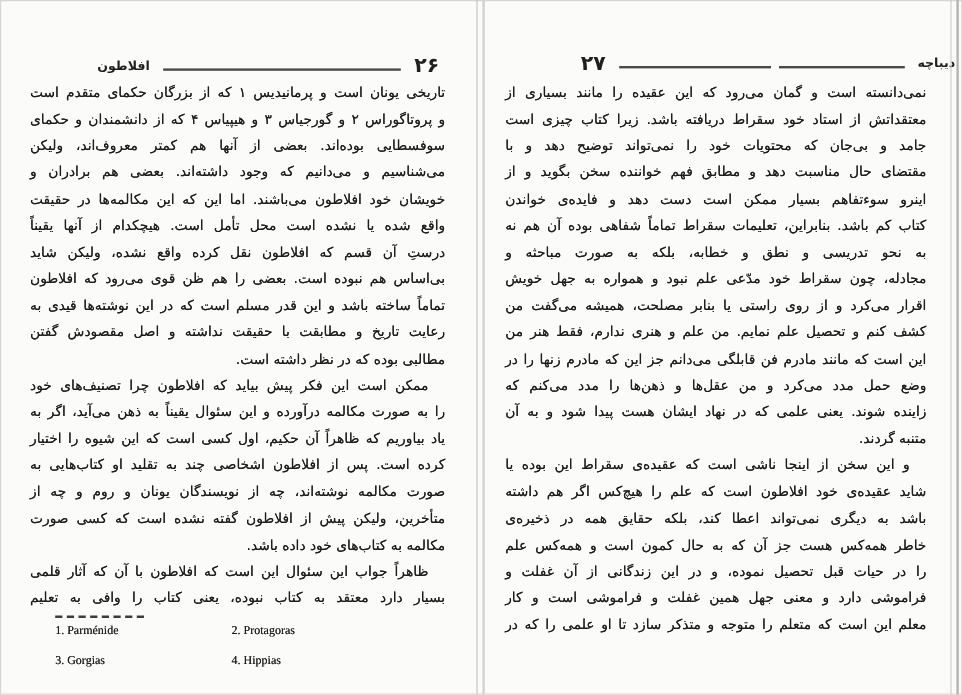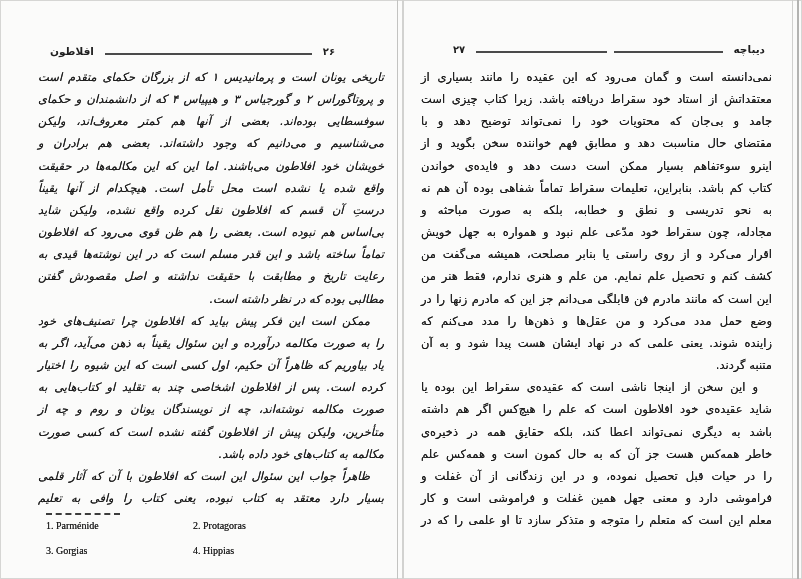--- a/index.html
+++ b/index.html
@@ -4,28 +4,28 @@
 <style>
   html,body{margin:0;padding:0;background:#e9e9e9;}
   .canvas{
     position:relative;width:802px;height:579px;overflow:hidden;
     background:#fbfbfa;box-shadow:inset 0 0 0 1px #d6d6d4;
     font-family:"DejaVu Sans",sans-serif;
   }
   
   .header{
     position:absolute;display:flex;align-items:center;
-    direction:ltr;color:#1f1f1f;font-weight:bold;font-size:11px;
+    direction:ltr;color:#1f1f1f;font-weight:bold;font-size:11px;margin-left:31px;
   }
   .header .rule{flex:1;height:2px;background:#4a4a4a;margin:5px 11px 0 11px;}
   .header .rule.gapped{
     background:linear-gradient(to right,#4a4a4a 0,#4a4a4a 53%,transparent 53%,transparent 56%,#4a4a4a 56%,#4a4a4a 100%);
   }
   .header .rtitle{font-size:10.5px;letter-spacing:0.2px;}
-  .header .pnum{font-size:10px;}
+  .header .pnum{font-size:17px;}
   
   .page-body{
     position:absolute;direction:rtl;color:#1d1d1d;
     font-size:11.5px;line-height:22.15px;
     text-shadow:0 0 0.4px #3a3a3a;
   }
   .tline{text-align:justify;text-align-last:justify;}
   .tline.indent{text-indent:14px;}
   .tline.pend{text-align-last:right;}
   
@@ -48,21 +48,21 @@
 
 <div class="canvas">
 
   <div>
     <div class="header" style="left:50px;top:45px;width:285px;">
       <span class="rtitle">افلاطون</span>
       <span class="rule"></span>
       <span class="pnum">۲۶</span>
     </div>
 
-    <div class="page-body" style="left:38px;top:66px;width:346px;font-style:italic;">
+    <div class="page-body" style="left:25px;top:66px;width:346px;">
       <div class="tline">تاریخی یونان است و پرمانیدیس ۱ که از بزرگان حکمای متقدم است</div>
       <div class="tline">و پروتاگوراس ۲ و گورجیاس ۳ و هیپیاس ۴ که از دانشمندان و حکمای</div>
       <div class="tline">سوفسطایی بوده‌اند. بعضی از آنها هم کمتر معروف‌اند، ولیکن</div>
       <div class="tline">می‌شناسیم و می‌دانیم که وجود داشته‌اند. بعضی هم برادران و</div>
       <div class="tline">خویشان خود افلاطون می‌باشند. اما این که این مکالمه‌ها در حقیقت</div>
       <div class="tline">واقع شده یا نشده است محل تأمل است. هیچکدام از آنها یقیناً</div>
       <div class="tline">درستِ آن قسم که افلاطون نقل کرده واقع نشده، ولیکن شاید</div>
       <div class="tline">بی‌اساس هم نبوده است. بعضی را هم ظن قوی می‌رود که افلاطون</div>
       <div class="tline">تماماً ساخته باشد و این قدر مسلم است که در این نوشته‌ها قیدی به</div>
       <div class="tline">رعایت تاریخ و مطابقت با حقیقت نداشته و اصل مقصودش گفتن</div>

